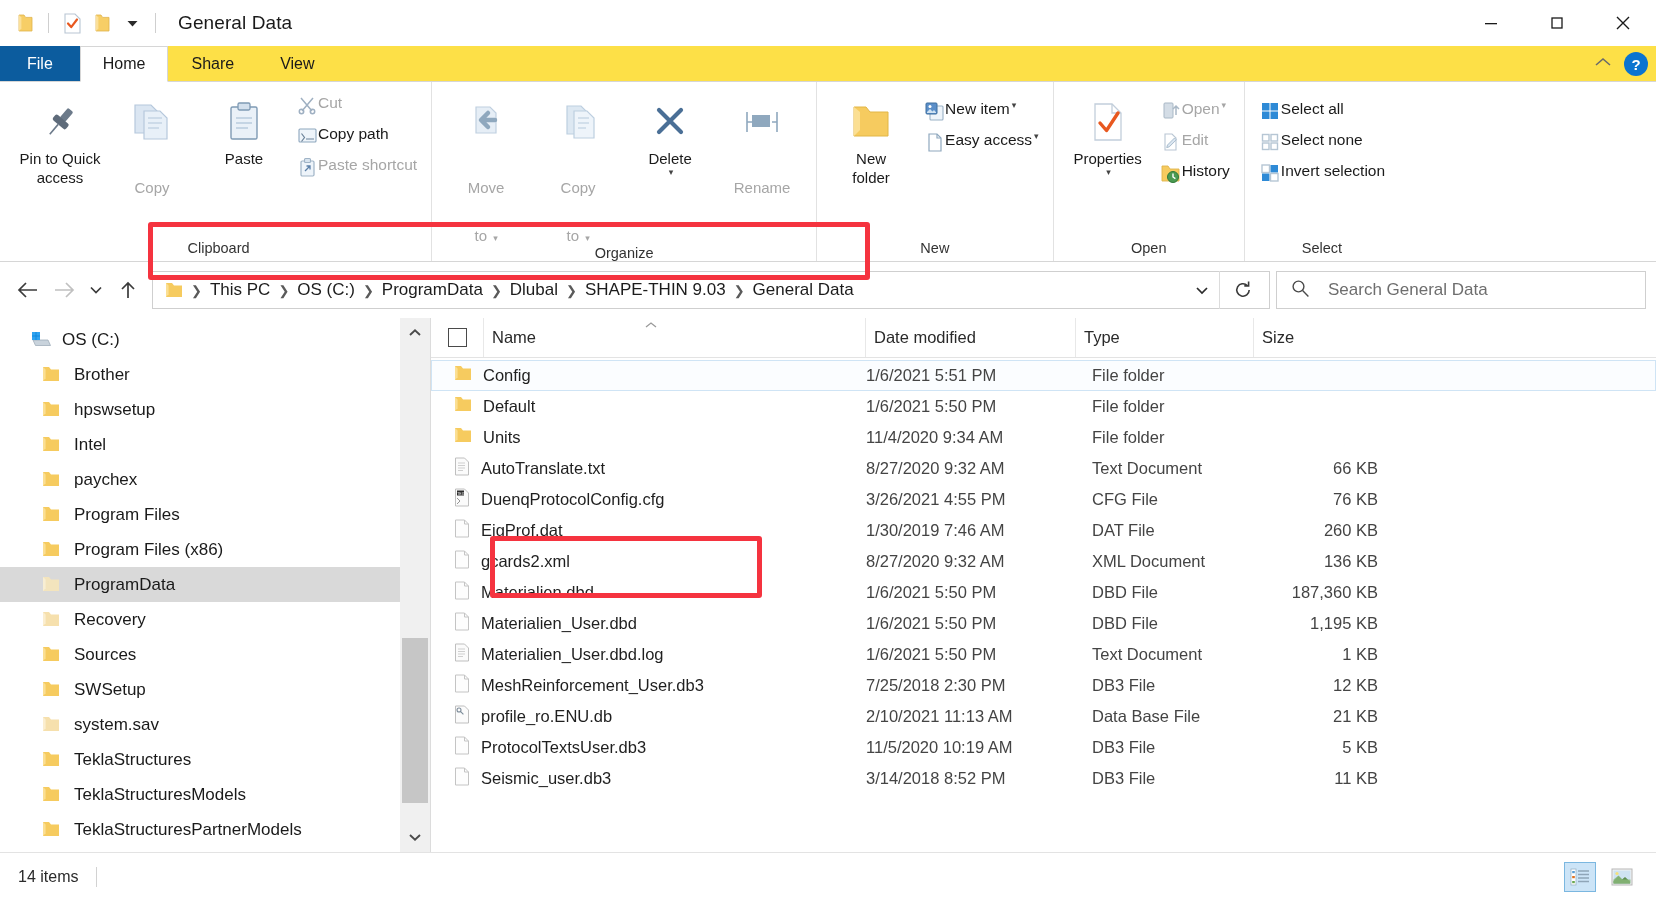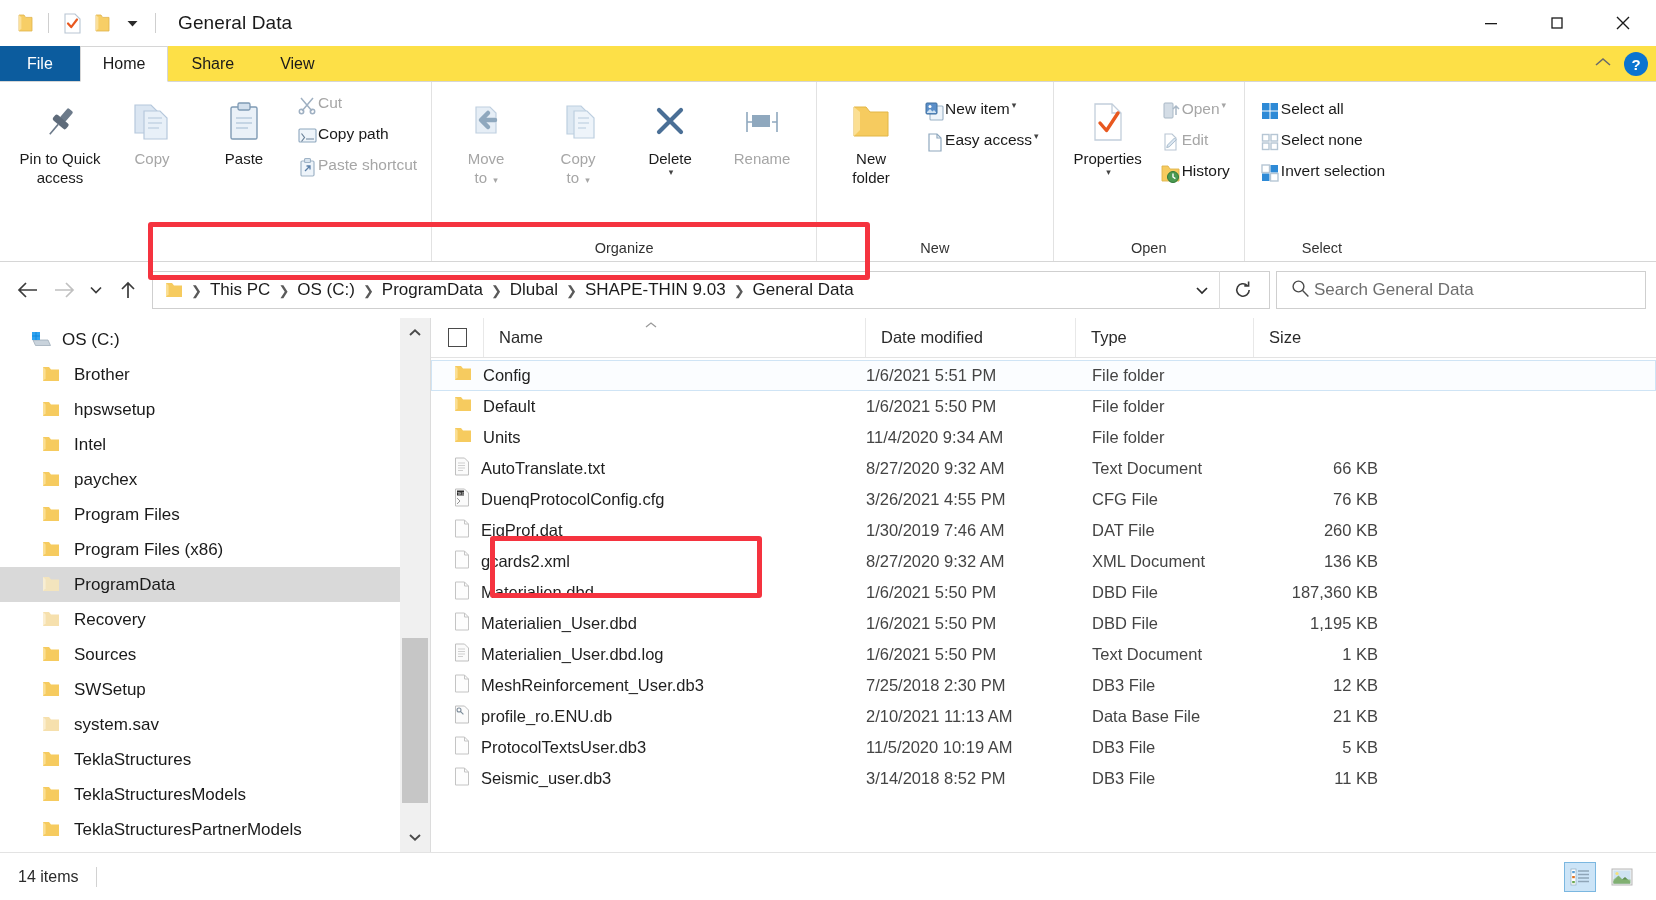--- a/index.html
+++ b/index.html
@@ -101,21 +101,21 @@
   .rgroup-label {
     height: 26px; font-size: 14.5px; color: #333;
     display: flex; align-items: center; justify-content: center;
   }
   .big-btn {
     width: 92px;
     display: flex; flex-direction: column; align-items: center;
     padding-top: 6px;
     font-size: 15px; color: #1a1a1a; text-align: center; line-height: 1.15;
   }
-  .big-btn.dim { color: #a6a6a6; }
+  .big-btn.dim { color: #a6a6a6; gap: 29px; }
   .big-btn .glyph { height: 52px; display: flex; align-items: center; justify-content: center; }
   .big-btn .lbl { margin-top: 2px; }
   .small-col { display: flex; flex-direction: column; justify-content: flex-start; padding-top: 4px; }
   .small-btn {
     display: flex; gap: 0;
     height: 31px; padding: 0 6px;
     font-size: 15.5px; color: #1a1a1a; white-space: nowrap;
   }
   .small-btn.dim { color: #a6a6a6; }
   .small-btn .ico { width: 22px; height: 22px; display:flex; align-items:center; justify-content:center; }
@@ -154,21 +154,21 @@
     font-size: 15px; color: #3b3b3b;
   }
   .refresh {
     width: 46px; height: 38px; display: flex; align-items: center; justify-content: center;
     border-left: 1px solid #dcdcdc;
     font-size: 19px; color: #3b3b3b;
   }
   .searchbox {
     width: 370px; height: 38px; margin-left: 6px;
     border: 1px solid #cfcfcf; background: #fff;
-    display: flex; align-items: center; gap: 4px;
+    display: flex; align-items: center; gap: 18px;
     padding: 0 14px;
   }
   .search-ph { font-size: 17px; color: #6e6e6e; }
 
   
   .main { flex: 1; display: flex; min-height: 0; background: #fff; }
   .navpane {
     width: 430px; flex: 0 0 430px;
     position: relative;
     background: #fff;
@@ -195,21 +195,21 @@
 
   
   .filepane { flex: 1; display: flex; flex-direction: column; min-width: 0; background: #fff; }
   .col-head {
     height: 40px; flex: 0 0 40px;
     display: flex; align-items: center;
     border-bottom: 1px solid #e3e3e3;
     font-size: 16.5px; color: #2a2a2a;
     position: relative;
   }
-  .ch { display: flex; align-items: center; height: 100%; padding-left: 15px; }
+  .ch { display: flex; align-items: center; height: 100%; padding-left: 8px; }
   .ch + .ch { border-left: 1px solid #e8e8e8; }
   .ch-check { width: 52px; justify-content: center; padding-left: 0; }
   .chkbox { width: 19px; height: 19px; border: 1.6px solid #4a4a4a; background: #fff; }
   .ch-name { width: 382px; }
   .ch-date { width: 210px; }
   .ch-type { width: 178px; }
   .ch-size { width: 110px; }
   .sort-mark {
     position: absolute; left: 212px; top: 1px;
     font-size: 11px; color: #888;
@@ -384,20 +384,21 @@
               <svg width="19" height="21" viewBox="0 0 19 21">
                   <rect x="3" y="4" width="13" height="15" rx="1.2" fill="#eef4fa" stroke="#9fb3c6" stroke-width="1.2"></rect>
                   <rect x="6.5" y="1.5" width="6" height="4" rx="1" fill="#d8e4ef" stroke="#9fb3c6" stroke-width="1.1"></rect>
                   <path d="M7 14l5-5M8.5 9H12v3.5" stroke="#5b7fa8" stroke-width="1.3" fill="none"></path>
                 </svg>
             </span>
             <span>Paste shortcut</span>
           </div>
         </div>
       </div>
+      <div class="rgroup-label">Clipboard</div>
     </div>
 
     <div class="rgroup">
       <div class="rgroup-body">
         <div class="big-btn dim">
           <span class="glyph">
             <svg width="46" height="42" viewBox="0 0 46 42">
                 <path d="M13 6h14l6 6v20H13z" fill="#e6eef6" stroke="#c0d0e0" stroke-width="1.2"></path>
                 <path d="M32 19H20M25 12l-7 7 7 7" fill="none" stroke="#8fa8be" stroke-width="4.5" stroke-linecap="round" stroke-linejoin="round"></path>
               </svg>

